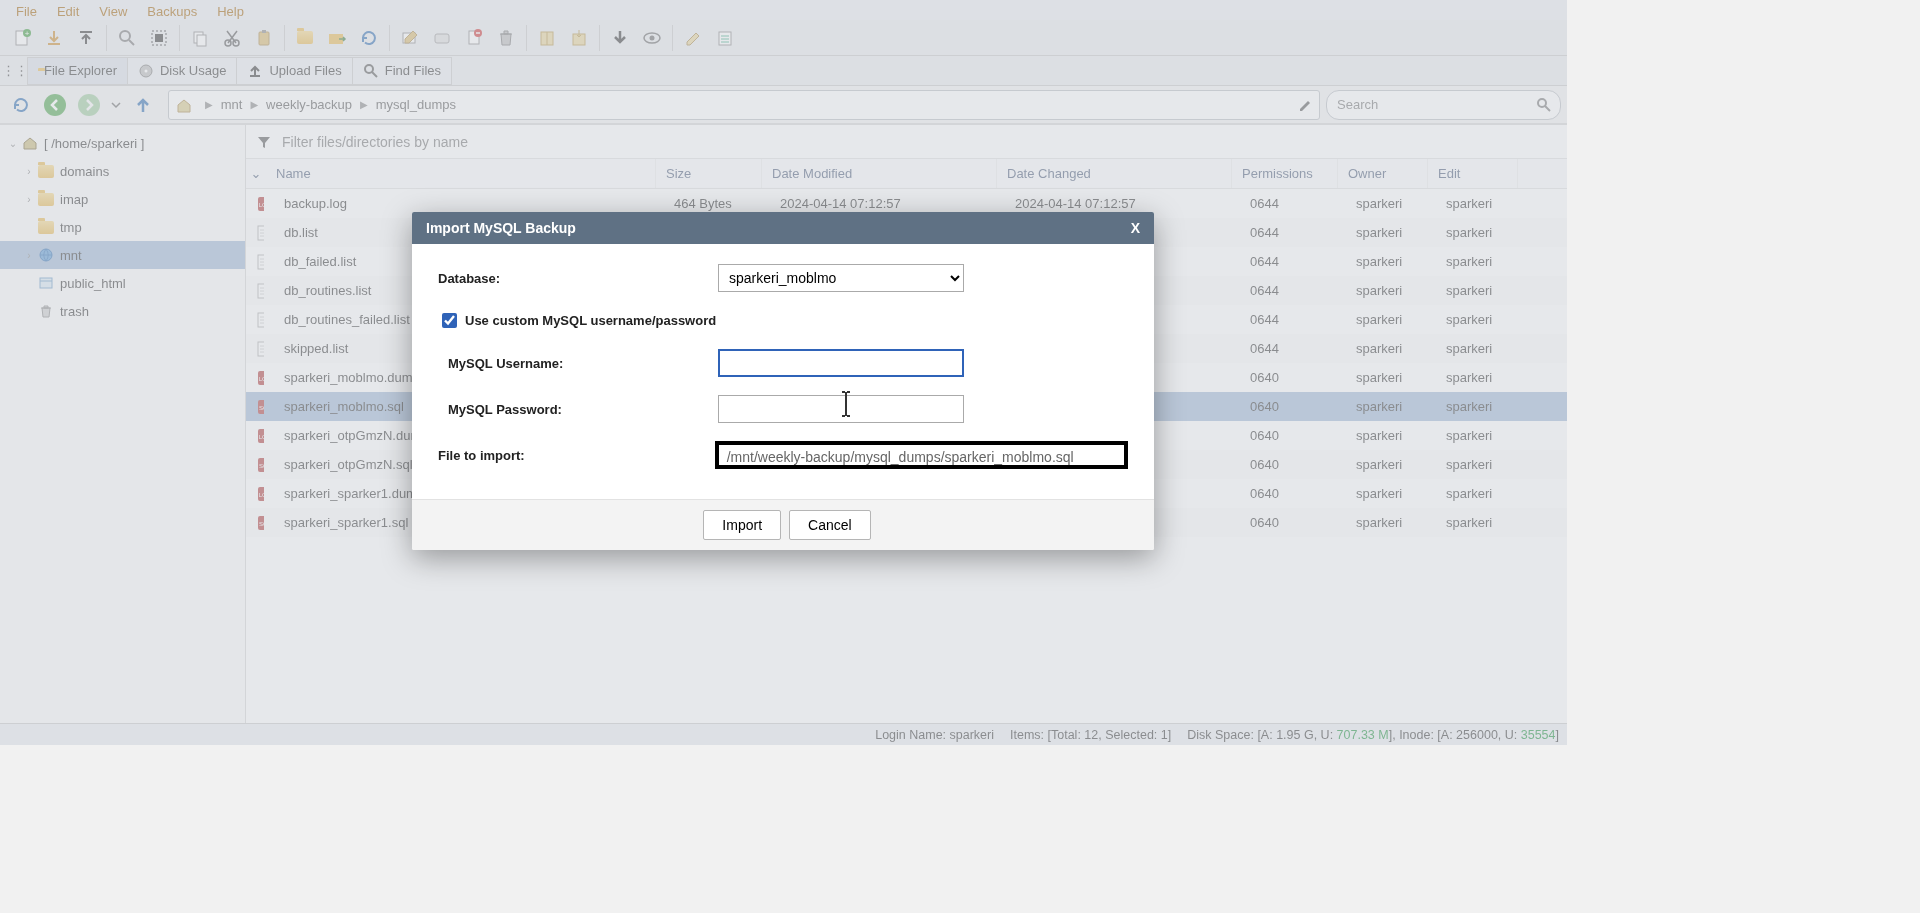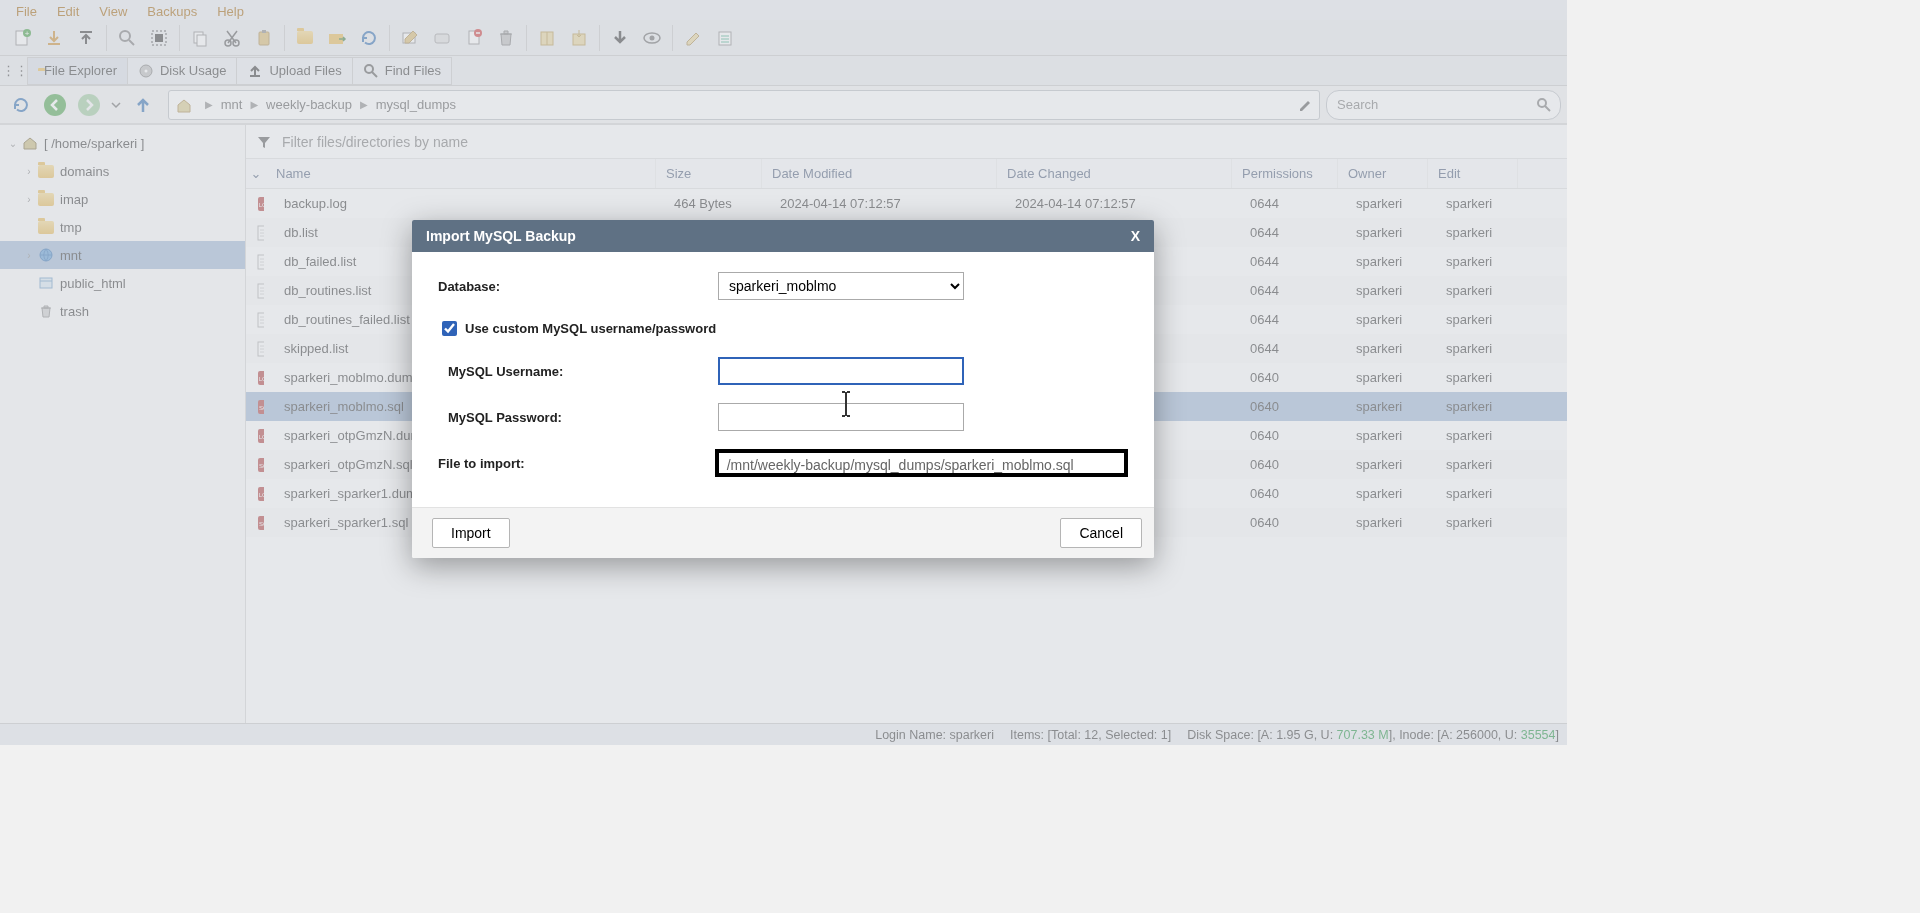--- a/index.html
+++ b/index.html
@@ -67,35 +67,35 @@
   .c-own{width:90px;flex:none}
   .c-grp{width:90px;flex:none}
 
   
   .statusbar{position:absolute;bottom:0;left:0;right:0;height:22px;display:flex;align-items:center;justify-content:flex-end;background:#eceef1;border-top:1px solid #c8c8c8;font-size:12.5px;color:#333;padding:0 8px}
   .statusbar .seg{margin-left:16px}
   .statusbar .green{color:#1a8f3a}
 
   
   .overlay{position:absolute;inset:0;background:rgba(210,213,218,0.55)}
-  .dialog{position:absolute;left:412px;top:220px;width:742px;background:#fff;box-shadow:0 8px 30px rgba(0,0,0,0.35);border-radius:2px;overflow:hidden}
+  .dialog{position:absolute;left:412px;top:212px;width:742px;background:#fff;box-shadow:0 8px 30px rgba(0,0,0,0.35);border-radius:2px;overflow:hidden}
   .dlg-title{height:32px;background:#5f7184;color:#fff;display:flex;align-items:center;padding:0 14px;font-size:14px;font-weight:600;justify-content:space-between}
   .dlg-title .x{font-weight:bold;cursor:default}
   .dlg-body{padding:20px 26px 12px 26px}
   .fld{display:flex;align-items:center;margin-bottom:18px}
   .fld .lbl{width:280px;font-weight:700;color:#222}
   .fld.ind .lbl{padding-left:10px}
   .fld select{width:246px;height:28px;border:1px solid #aaa;background:#fff;font-size:14px;padding:0 6px}
   .fld input[type=text],.fld input[type=password]{width:246px;height:28px;border:1px solid #aaa;padding:0 8px;font-size:14px}
   .fld input.focused{border:2px solid #2f63b8;outline:none}
   .fld .ro{width:418px;height:28px;border:4px solid #000000;background:#fff;color:#666;padding:4px 8px;font-size:14px}
   .chk-row{display:flex;align-items:center;margin-bottom:18px}
   .chk-row input{width:15px;height:15px;margin-right:8px;accent-color:#2f63b8}
   .chk-row label{font-weight:700;color:#222}
-  .dlg-foot{background:#f3f3f3;padding:10px 12px;display:flex;justify-content:space-between;border-top:1px solid #e2e2e2}
+  .dlg-foot{background:#f3f3f3;padding:10px 12px;display:flex;justify-content:center;border-top:1px solid #e2e2e2}
   .dlg-foot button{height:30px;padding:0 18px;margin-left:8px;border:1px solid #b5b5b5;background:#fff;font-size:14px;cursor:default;border-radius:2px}
 
   
   .caret{position:absolute;left:836px;top:390px;pointer-events:none}
 
   
   .folder-ico{width:16px;height:13px;background:linear-gradient(#f7d88a,#e8b84e);border-radius:2px;position:relative}
   .folder-ico:before{content:"";position:absolute;top:-3px;left:0;width:7px;height:3px;background:#e8b84e;border-radius:1px 1px 0 0}
 </style>
 </head>

